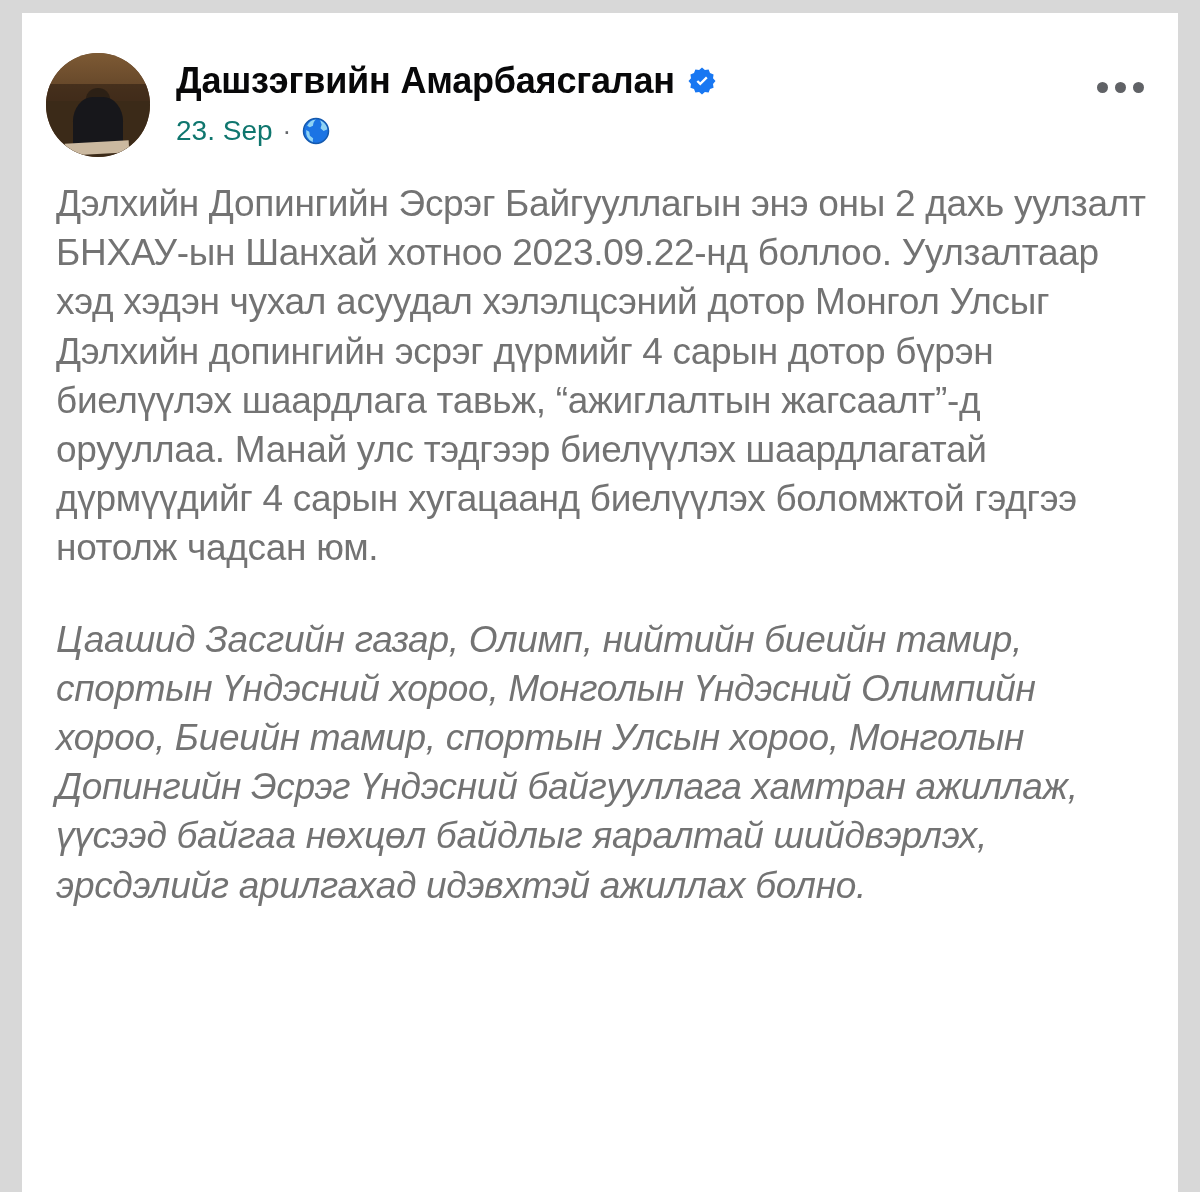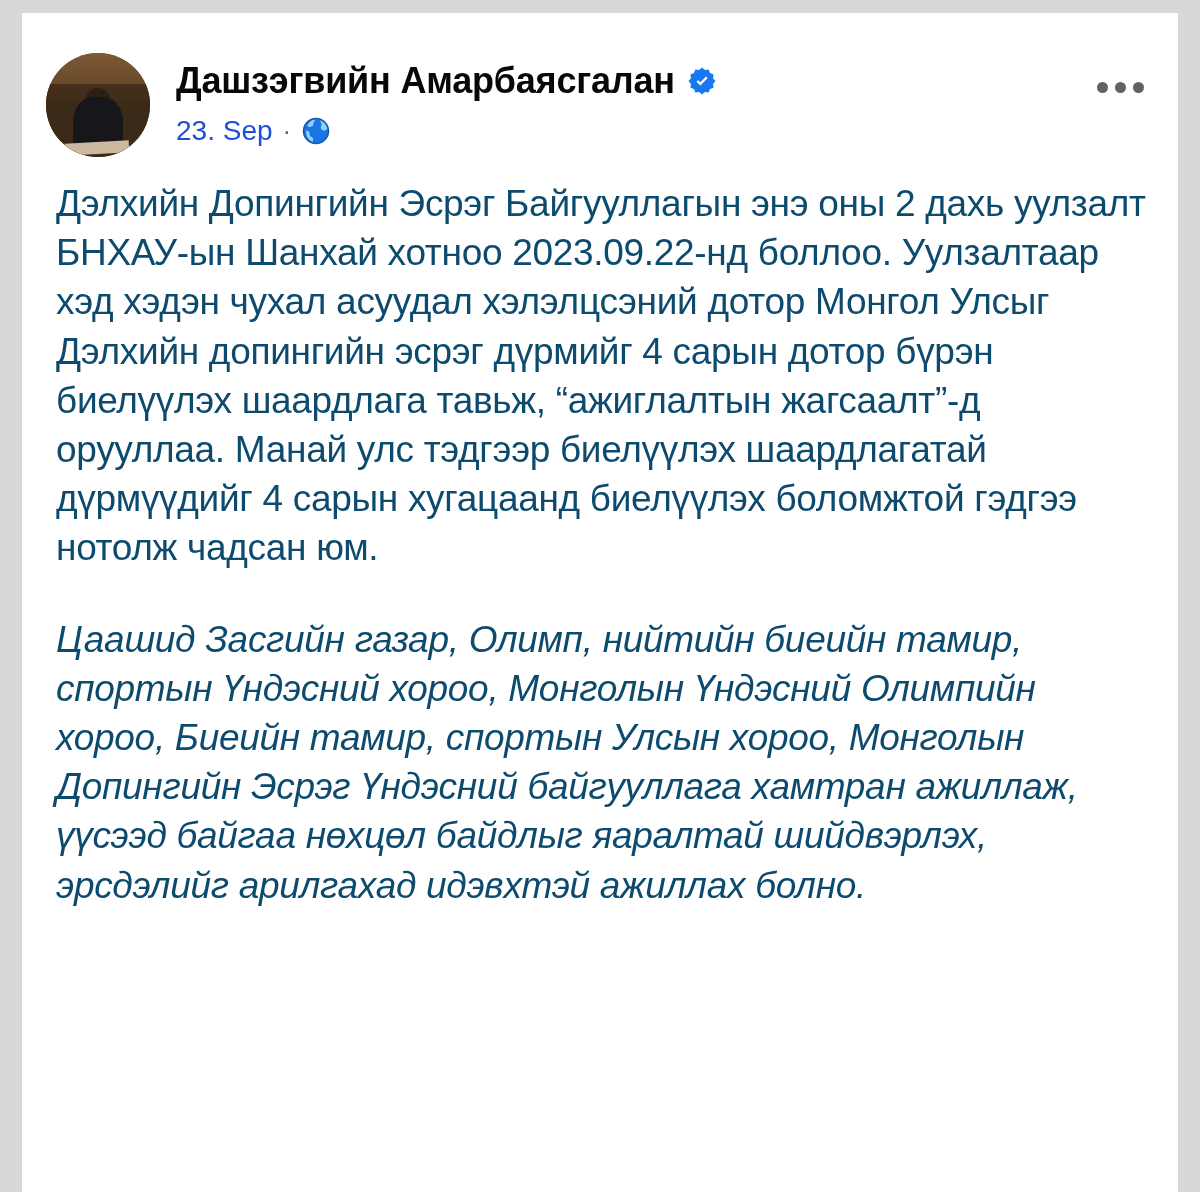--- a/index.html
+++ b/index.html
@@ -118,21 +118,21 @@
     display: block;
   }
   .meta-row {
     display: flex;
     align-items: center;
     gap: 10px;
     margin-top: 14px;
   }
   .meta-date {
     font-size: 28px;
-    color: #1d4ed8;
+    color: #0f766e;
     font-weight: 400;
   }
   .meta-dot {
     font-size: 26px;
     color: #65676b;
     line-height: 1;
   }
   .globe-icon {
     width: 30px;
     height: 30px;
@@ -158,21 +158,21 @@
   }
   
   .post-body {
     padding: 22px 28px 0 34px;
     box-sizing: border-box;
   }
   .post-body p {
     margin: 0;
     font-size: 37px;
     line-height: 1.33;
-    color: #0c4a6e;
+    color: #737373;
     font-weight: 400;
     letter-spacing: -0.3px;
     word-spacing: 0px;
   }
   .post-body p.gap {
     margin-top: 42px;
     font-style: italic;
   }
 </style>
 </head>

